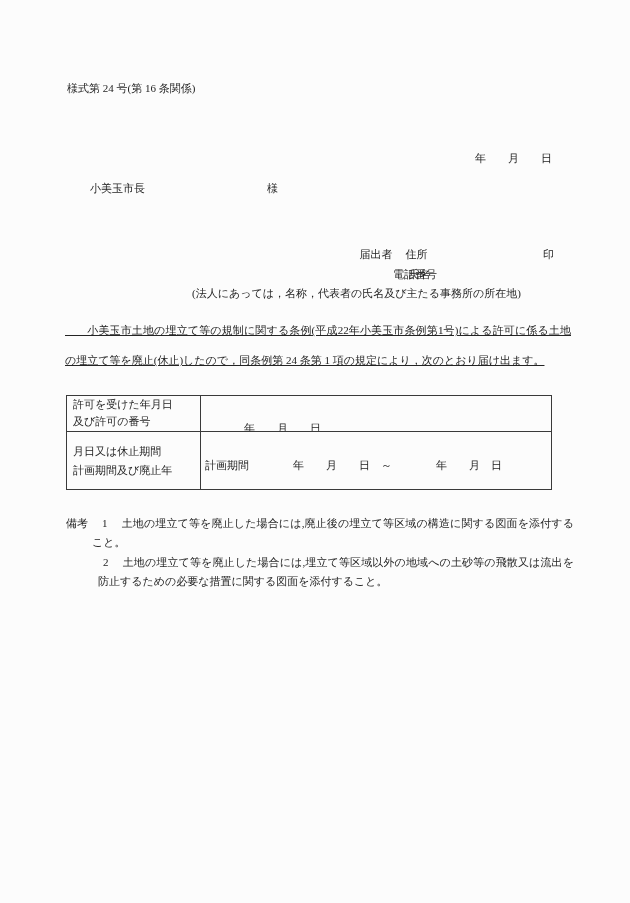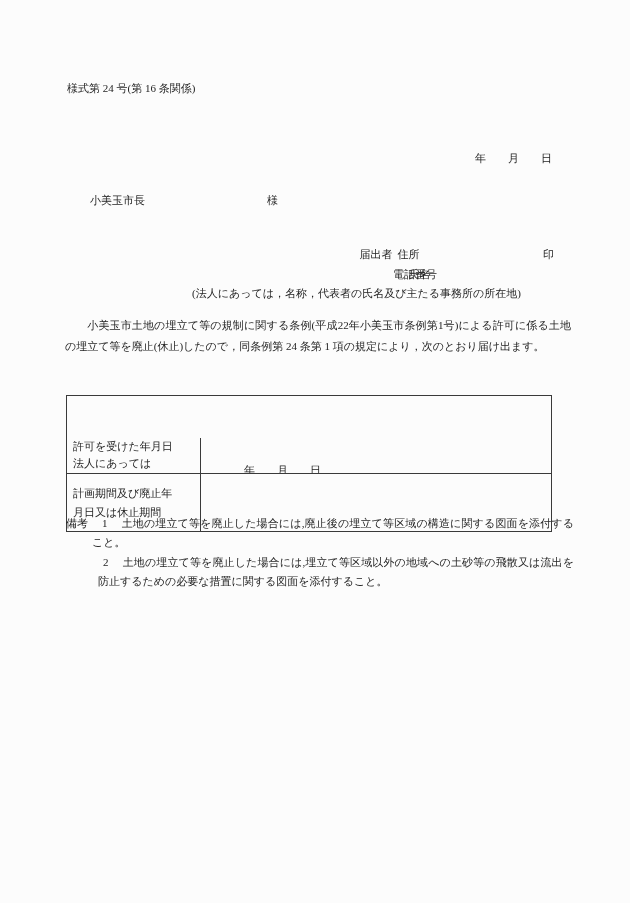--- a/index.html
+++ b/index.html
@@ -14,45 +14,46 @@
     overflow: hidden;
   }
   .abs { position: absolute; }
 
   .form-number { left: 67px; top: 79px; line-height: 19px; }
 
   .doc-title { left: 66px; top: 114px; width: 500px; text-align: center; line-height: 19px; }
 
   .date-line { left: 66px; top: 149px; width: 486px; text-align: right; line-height: 19px; white-space: pre; }
 
-  .addressee { left: 66px; top: 191px; width: 486px; height: 19px; line-height: 19px; }
+  .addressee { left: 66px; top: 179px; width: 486px; height: 19px; line-height: 19px; }
   .addr-name { padding-left: 24px; }
   .addr-hon { position: absolute; left: 201px; top: 0; }
 
   .declarant { left: 66px; top: 226px; width: 498px; }
   .d-line { height: 19.4px; line-height: 19.4px; position: relative; white-space: pre; }
   .d1 { padding-left: 277px; }
-  .d1 .gap { margin-left: 5px; }
+  .d1 .gap { margin-left: 13px; }
   .d2 { padding-left: 326px; }
   .seal { position: absolute; left: 477px; top: 0; }
   .d3 { padding-left: 126px; }
   .d4 { padding-left: 327px; }
 
   .body-par {
     left: 65px; top: 315px; width: 506px;
-    margin: 0; line-height: 21px;
+    margin: 0; line-height: 30px;
     text-align: justify;
+    text-decoration: underline;
   }
 
   .form-table {
     left: 66px; top: 395px; width: 484px;
     border: 1px solid #3a3a3a;
   }
   .t-row { display: flex; }
-  .t-row1 { height: 35px; border-bottom: 1px solid #3a3a3a; margin-top: 42px; }
+  .t-row1 { height: 35px; border-bottom: 1px solid #3a3a3a; }
   .t-row2 { height: 57px; }
   .t-left {
     width: 134px; box-sizing: border-box;
     border-right: 1px solid #3a3a3a;
     padding-left: 6px;
   }
   .t-right { flex: 1; white-space: pre; overflow: hidden; }
   .t-row1 .t-left div, .t-row1 .t-right div { line-height: 17.4px; }
   .t-row1 .t-right div { padding-left: 43px; }
   .t-row2 .t-left {
@@ -94,31 +95,36 @@
     <div class="d-line d4">電話番号</div>
     <div class="d-line d3">(法人にあっては，名称，代表者の氏名及び主たる事務所の所在地)</div>
   </div>
 
   <p class="abs body-par">　　小美玉市土地の埋立て等の規制に関する条例(平成22年小美玉市条例第1号)による許可に係る土地の埋立て等を廃止(休止)したので，同条例第 24 条第 1 項の規定により，次のとおり届け出ます。</p>
 
   <div class="abs form-table">
     <div class="t-row t-row1">
       <div class="t-left">
         <div>許可を受けた年月日</div>
-        <div>法人にあっては</div>
+        <div>及び許可の番号</div>
       </div>
       <div class="t-right">
         <div>年　　月　　日</div>
         
       </div>
     </div>
     <div class="t-row t-row2">
       <div class="t-left">
+        <div>月日又は休止期間</div>
         <div>計画期間及び廃止年</div>
-        <div>月日又は休止期間</div>
+      </div>
+      <div class="t-right">
+        <div>計画期間　　　　年　　月　　日　～　　　　年　　月　日</div>
+        
+        
       </div>
     </div>
   </div>
 
   <div class="abs remarks">
     <span class="rem-label">備考</span>
     <p class="rem-item rem-item1">
       <span class="rem-num">1</span><span>土地の埋立て等を廃止した場合には,廃止後の埋立て等区域の構造に関する図面を添付すること。</span>
     </p>
     <p class="rem-item rem-item2">

